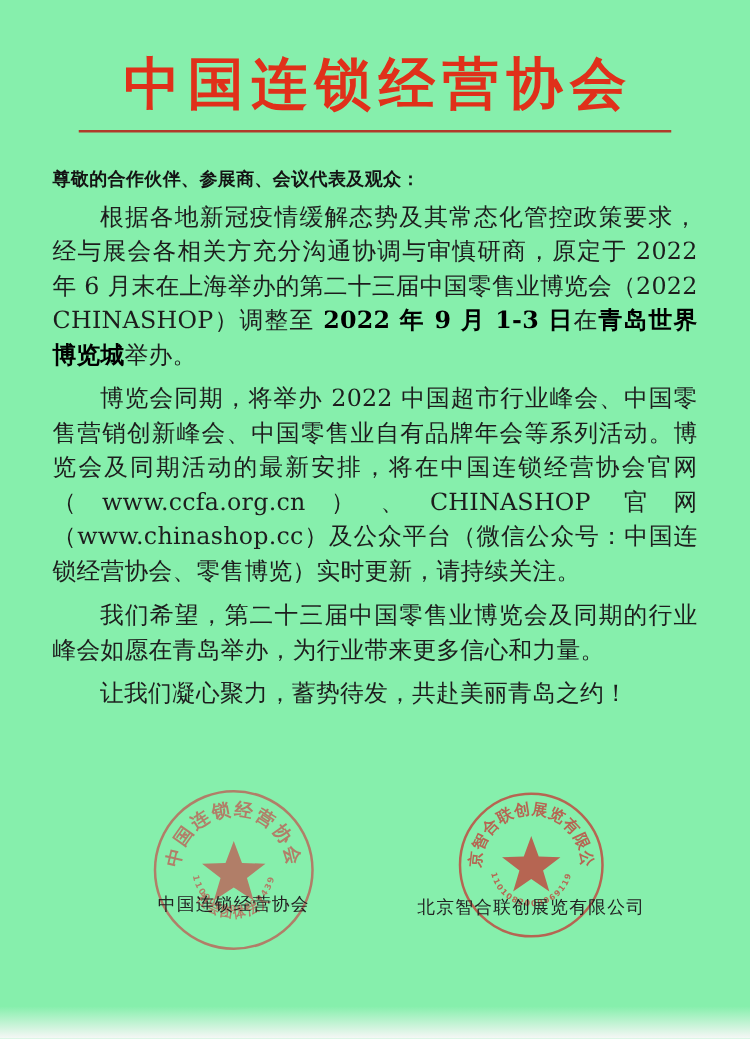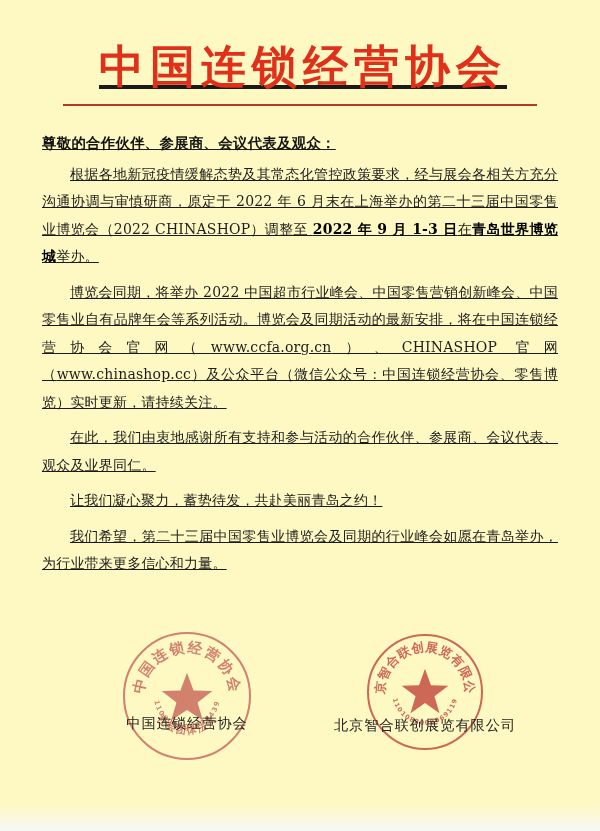--- a/index.html
+++ b/index.html
@@ -14,22 +14,21 @@
     overflow: hidden;
     font-family: "DejaVu Serif", "Liberation Serif", serif;
     color: #1a1a1a;
     position: relative;
   }
   .page {
     position: relative;
     width: 600px;
     height: 831px;
     box-sizing: border-box;
-    background: #fef9c3;
-    text-decoration: underline;
+    background: #86efac;
   }
 
   
   .letterhead {
     padding-top: 42px;
     text-align: center;
   }
   .letterhead-title {
     font-family: "DejaVu Serif", "Liberation Serif", serif;
     font-weight: 700;
@@ -66,21 +65,21 @@
   }
   .salutation {
     margin-top: 28px;
     font-size: 14.4px;
     font-weight: 700;
     letter-spacing: 0.3px;
     color: #141414;
   }
   p.para {
     margin: 8px 0 0 0;
-    font-size: 14px;
+    font-size: 19px;
     line-height: 27.5px;
     text-align: justify;
     text-justify: inter-ideograph;
     text-indent: 2em;
     letter-spacing: 0.2px;
     color: #1d1d1d;
   }
   p.para .em {
     font-weight: 700;
     color: #000;
@@ -189,25 +188,24 @@
 
 
   <div class="content">
 
     <div class="salutation">尊敬的合作伙伴、参展商、会议代表及观众：</div>
 
     <p class="para"><span>根据各地新冠疫情缓解态势及其常态化管控政策要求，经与展会各相关方充分沟通协调与审慎研商，原定于 2022 年 6 月末在上海举办的第二十三届中国零售业博览会（2022 CHINASHOP）调整至 </span><span class="em">2022 年 9 月 1-3 日</span><span>在</span><span class="em">青岛世界博览城</span><span>举办。</span></p>
 
     <p class="para"><span>博览会同期，将举办 2022 中国超市行业峰会、中国零售营销创新峰会、中国零售业自有品牌年会等系列活动。博览会及同期活动的最新安排，将在中国连锁经营协会官网（</span><span class="latin">www.ccfa.org.cn</span><span>）、CHINASHOP 官网（</span><span class="latin">www.chinashop.cc</span><span>）及公众平台（微信公众号：中国连锁经营协会、零售博览）实时更新，请持续关注。</span></p>
 
-    <p class="para">在此，我们由衷地感谢所有支持和参与活动的合作伙伴、参展商、会议代表、观众及业界同仁。</p>
+
+    <p class="para">我们希望，第二十三届中国零售业博览会及同期的行业峰会如愿在青岛举办，为行业带来更多信心和力量。</p>
 
     <p class="para">让我们凝心聚力，蓄势待发，共赴美丽青岛之约！</p>
-
-    <p class="para">我们希望，第二十三届中国零售业博览会及同期的行业峰会如愿在青岛举办，为行业带来更多信心和力量。</p>
 
   </div>
 
   <div class="sign-area">
 
     <div class="sign-col left">
       <div class="seal-wrap">
         <div class="seal left-seal">
           <svg viewBox="0 0 128 128" aria-hidden="true">
             <defs>

